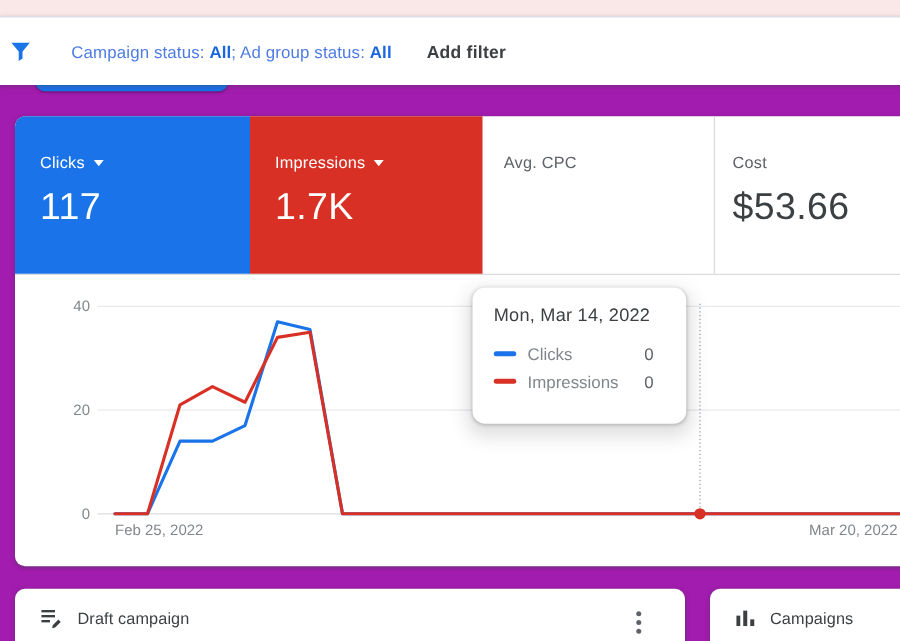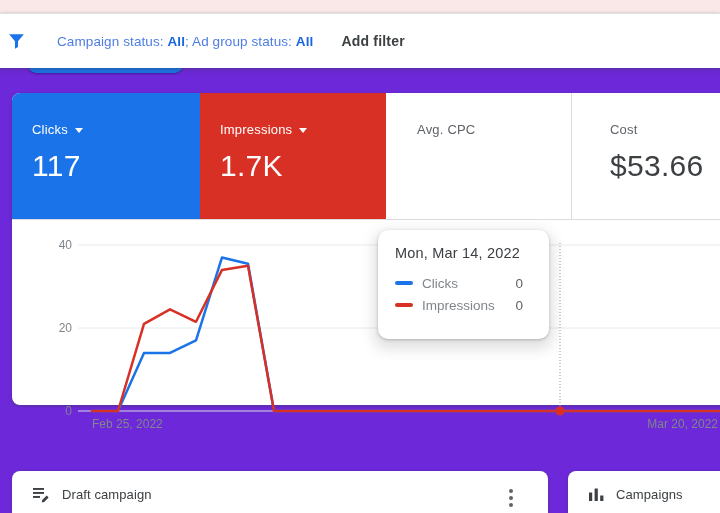--- a/index.html
+++ b/index.html
@@ -1,47 +1,47 @@
 <!DOCTYPE html>
 <html><head>
 <meta charset="utf-8">
 <style>
   * { margin:0; padding:0; box-sizing:border-box; }
   html,body { width:720px; height:513px; }
   body { font-family:"Liberation Sans","DejaVu Sans",sans-serif; background:#f1f3f4; }
-  .viewport { position:relative; width:720px; height:513px; overflow:hidden; background:#6d28d9; }
+  .viewport { position:relative; width:720px; height:513px; overflow:hidden; background:#a21caf; }
 
   
   .top-strip { position:absolute; left:0; top:0; width:720px; height:13px; background:#f9e8e7; }
 
   
   .blue-pill { position:absolute; left:28px; top:56px; width:155px; height:17px;
     background:#1a73e8; border-radius:9px; box-shadow:0 1px 2px rgba(0,0,0,.35); z-index:1; }
 
   
   .filter-bar { position:absolute; left:0; top:13px; width:720px; height:55px; background:#fff;
     border-top:1px solid #dcdfe3; display:flex; align-items:center; z-index:2;
     box-shadow:0 1px 3px rgba(60,64,67,.3), 0 2px 6px rgba(60,64,67,.15); }
   .filter-icon-box { margin-left:8px; width:24px; display:flex; justify-content:flex-start; }
   .filter-text { margin-left:25px; font-size:13.5px; color:#4e7ce4; letter-spacing:.1px; cursor:pointer; }
   .filter-text b { color:#1a66e0; font-weight:bold; }
   .add-filter { margin-left:28px; font-size:14px; color:#3c4043; font-weight:700; letter-spacing:.2px; cursor:pointer; }
 
   
-  .main-card { position:absolute; left:12px; top:93px; width:708px; height:312px; background:#fff;
+  .main-card { position:absolute; left:12px; top:93px; width:708px; height:360px; background:#fff;
     border-radius:8px 0 0 8px;
     box-shadow:0 1px 2px rgba(60,64,67,.3), 0 1px 3px 1px rgba(60,64,67,.15); }
 
   .scorecard-row { position:relative; display:flex; width:708px; height:127px; border-bottom:1px solid #dadce0; }
   .scorecard { height:126px; padding:29px 0 0 20px; }
   .sc-blue { width:188px; background:#1a73e8; border-radius:8px 0 0 0; cursor:pointer; }
   .sc-red  { width:186px; background:#d93025; cursor:pointer; }
   .sc-white { cursor:pointer; }
-  .sc-avg-cpc { width:185px; padding-left:31px; }
-  .sc-cost { width:149px; padding-left:38px; border-left:1px solid #dadce0; }
+  .sc-avg-cpc { width:185px; padding-left:17px; }
+  .sc-cost { width:149px; padding-left:14px; border-left:1px solid #dadce0; }
   .sc-label { font-size:13px; font-weight:500; color:#fff; display:flex; align-items:center; letter-spacing:.2px; }
   .sc-white .sc-label { color:#5f6368; font-weight:400; }
   .caret { width:0; height:0; border-left:4.5px solid transparent; border-right:4.5px solid transparent;
     border-top:5px solid #fff; margin-left:7px; margin-top:1px; }
   .sc-value { margin-top:12px; font-size:30px; color:#fff; letter-spacing:.3px; }
   .sc-white .sc-value { color:#3c4043; }
 
   
   .chart-area { position:absolute; left:0; top:127px; width:708px; height:233px; }
   .chart-area svg { display:block; }

